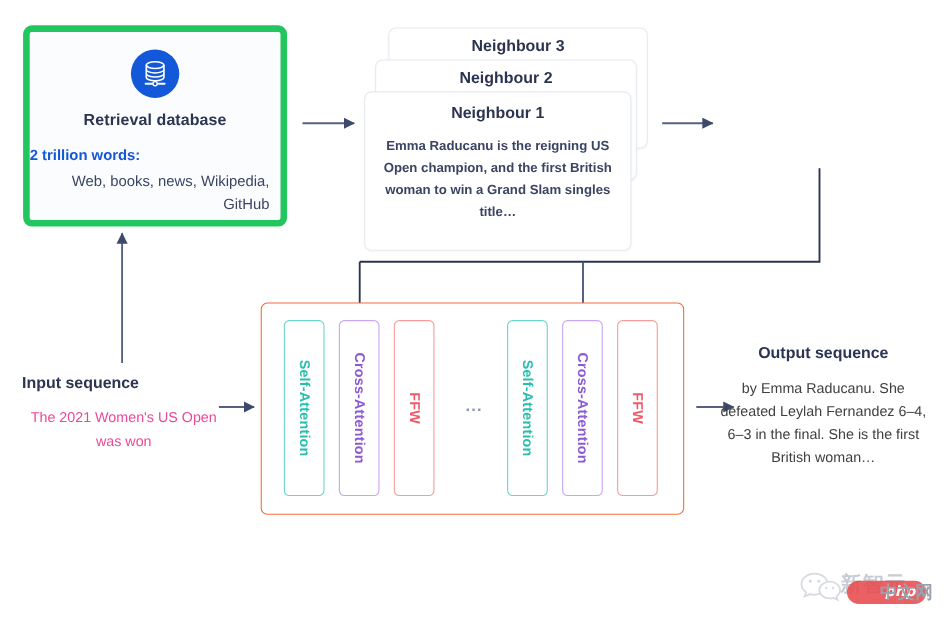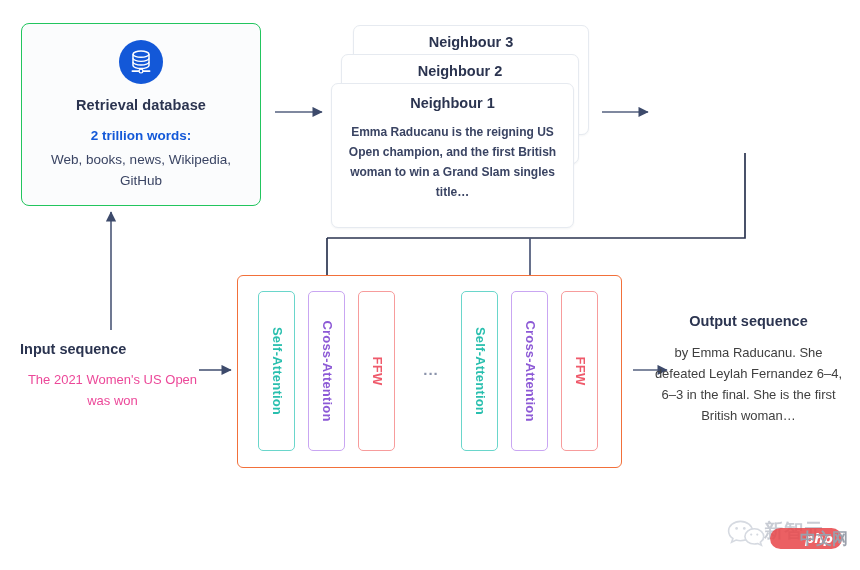--- a/index.html
+++ b/index.html
@@ -20,48 +20,48 @@
     inset: 0;
     width: 860px;
     height: 570px;
   }
   .abs { position: absolute; }
 
   
   #db-panel {
     left: 21px; top: 23px; width: 240px; height: 183px;
     background: #fbfcfd;
-    border: 1px solid #22c55e;
+    border: 6px solid #22c55e;
     border-radius: 8px;
     box-sizing: border-box;
   }
   #db-icon-wrap {
     position: absolute; left: 0; right: 0; top: 16px;
     display: flex; justify-content: center;
   }
   #db-icon {
     width: 44px; height: 44px; border-radius: 50%;
     background: #1358d8;
     display: flex; align-items: center; justify-content: center;
   }
   #db-title {
     position: absolute; left: 0; right: 0; top: 73px;
     text-align: center;
     font-size: 14.5px; font-weight: 700; letter-spacing: .1px;
     color: #2b3450;
   }
   #db-sub-strong {
     position: absolute; left: 0; right: 0; top: 104px;
-    text-align: center;
+    text-align: left;
     font-size: 13.5px; font-weight: 700;
     color: #1358d8;
   }
   #db-sources {
     position: absolute; left: 10px; right: 10px; top: 125px;
-    text-align: center;
+    text-align: right;
     font-size: 13.5px; line-height: 21px; font-weight: 400;
     color: #3a4463;
   }
 
   
   .ncard {
     background: #ffffff;
     border: 1px solid #e6eaf0;
     border-radius: 7px;
     box-sizing: border-box;

